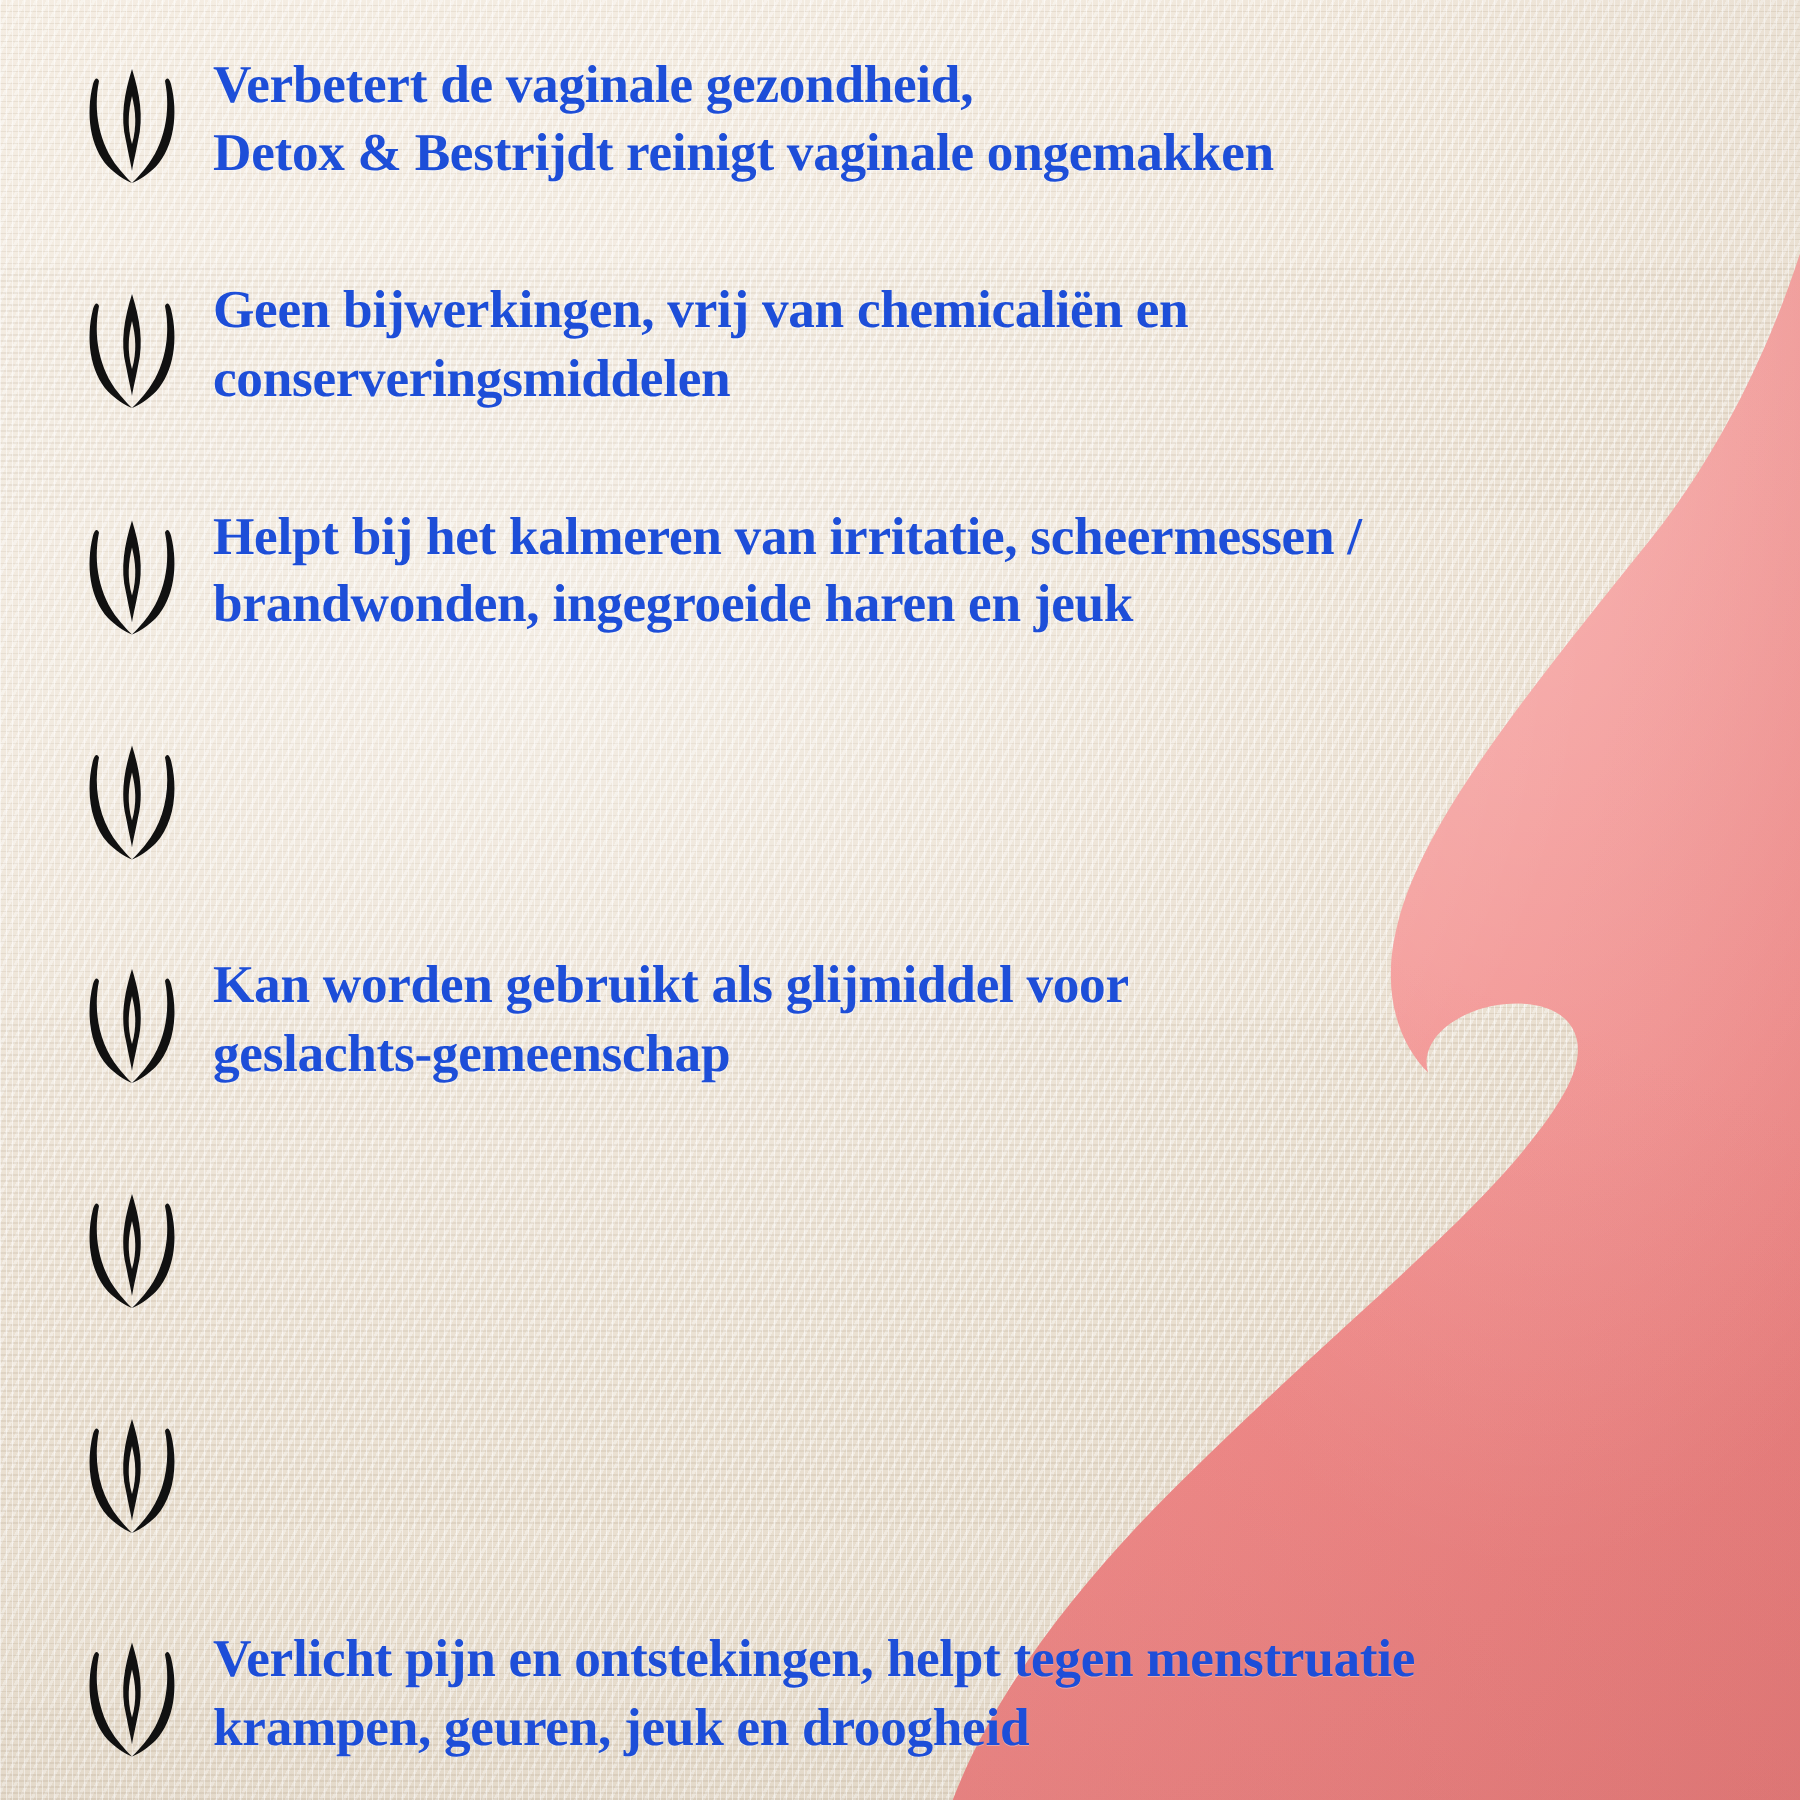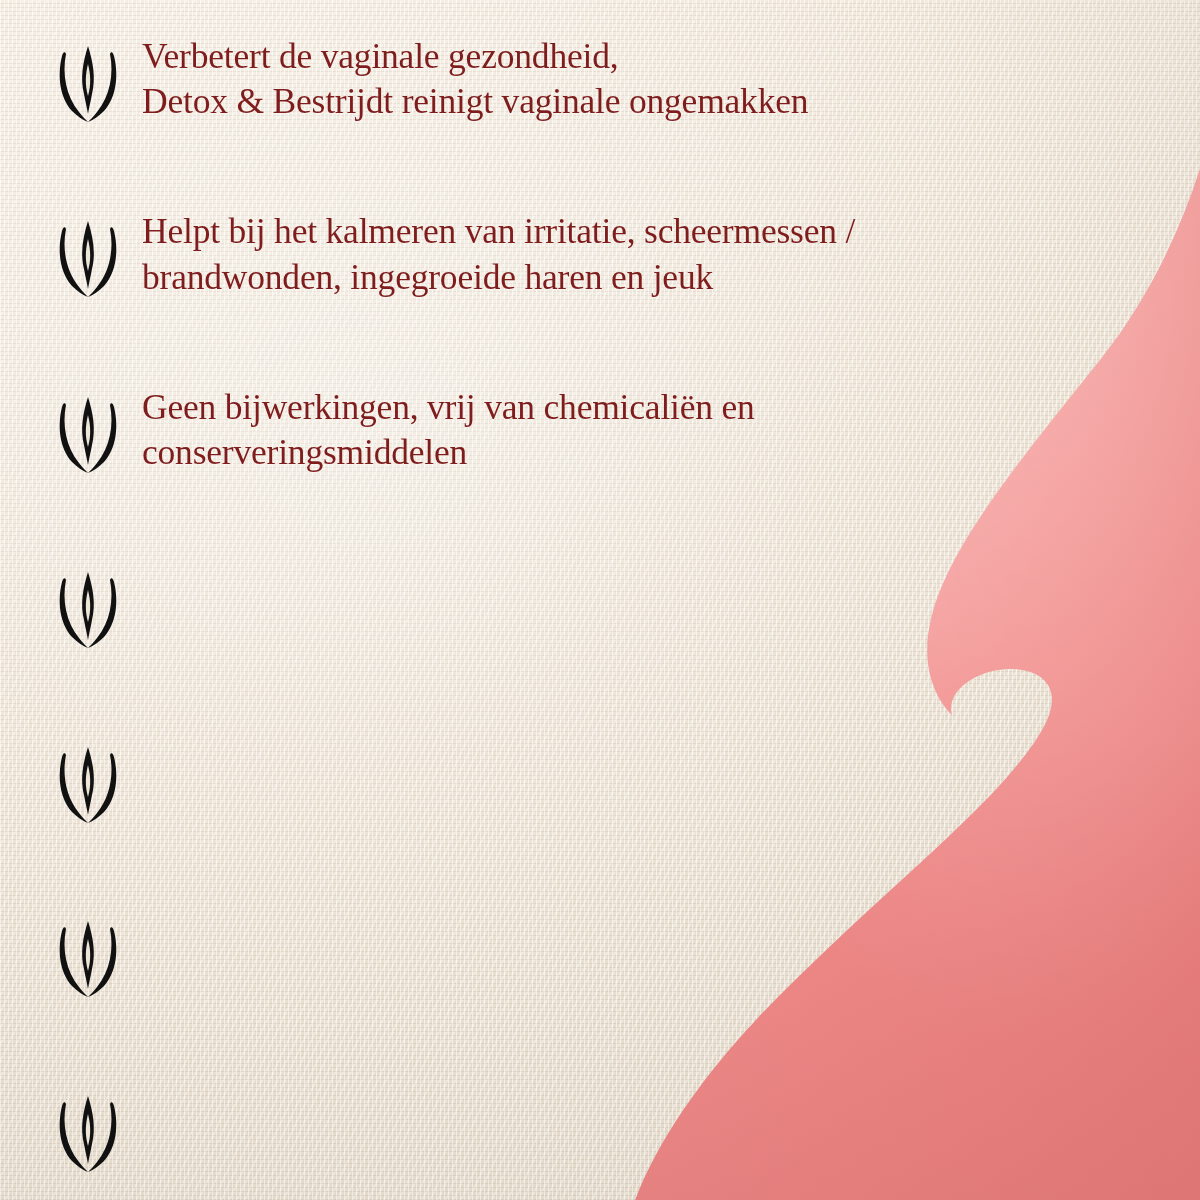--- a/index.html
+++ b/index.html
@@ -74,23 +74,23 @@
     flex: 0 0 auto;
     width: 72px;
     height: 86px;
     margin-top: 4px;
     margin-right: 18px;
   }
   .bullet-icon svg { display: block; width: 100%; height: 100%; }
 
   .item-text {
     flex: 1 1 auto;
-    color: #7f1d1d;
+    color: #1d4ed8;
     font-family: "Liberation Serif", serif;
-    font-weight: 400;
+    font-weight: 700;
     font-size: 35.5px;
     line-height: 1.28;
     letter-spacing: -0.2px;
     white-space: pre-line;
     text-shadow: 0 1px 0 rgba(255,255,255,0.30);
   }
 </style>
 </head>
 <body>
 
@@ -173,86 +173,102 @@
       <span class="bullet-icon">
         <svg viewBox="0 0 72 86" aria-hidden="true">
           <g fill="#111111">
             <path d="M36 8 C 41 24 44 40 40 56 C 38.5 64 37 70 36 76 C 35 70 33.5 64 32 56 C 28 40 31 24 36 8 Z"></path>
             <path d="M36 26 C 38.4 36 39.4 46 36 58 C 32.6 46 33.6 36 36 26 Z" fill="#efe6da"></path>
             <path d="M14 16 C 10 36 14 58 27 74 C 31 79 34 82 36 84 C 31 82 25 78 20 73 C 8 60 5 38 10 18 C 11 14 13 13 14 16 Z"></path>
             <path d="M58 16 C 62 36 58 58 45 74 C 41 79 38 82 36 84 C 41 82 47 78 52 73 C 64 60 67 38 62 18 C 61 14 59 13 58 16 Z"></path>
           </g>
         </svg>
       </span>
+      <span class="item-text">Geen bijwerkingen, vrij van chemicaliën en
+conserveringsmiddelen</span>
+    </div>
+
+    <div class="item">
+      <span class="bullet-icon">
+        <svg viewBox="0 0 72 86" aria-hidden="true">
+          <g fill="#111111">
+            <path d="M36 8 C 41 24 44 40 40 56 C 38.5 64 37 70 36 76 C 35 70 33.5 64 32 56 C 28 40 31 24 36 8 Z"></path>
+            <path d="M36 26 C 38.4 36 39.4 46 36 58 C 32.6 46 33.6 36 36 26 Z" fill="#efe6da"></path>
+            <path d="M14 16 C 10 36 14 58 27 74 C 31 79 34 82 36 84 C 31 82 25 78 20 73 C 8 60 5 38 10 18 C 11 14 13 13 14 16 Z"></path>
+            <path d="M58 16 C 62 36 58 58 45 74 C 41 79 38 82 36 84 C 41 82 47 78 52 73 C 64 60 67 38 62 18 C 61 14 59 13 58 16 Z"></path>
+          </g>
+        </svg>
+      </span>
       <span class="item-text">Helpt bij het kalmeren van irritatie, scheermessen /
 brandwonden, ingegroeide haren en jeuk</span>
     </div>
 
     <div class="item">
       <span class="bullet-icon">
         <svg viewBox="0 0 72 86" aria-hidden="true">
           <g fill="#111111">
             <path d="M36 8 C 41 24 44 40 40 56 C 38.5 64 37 70 36 76 C 35 70 33.5 64 32 56 C 28 40 31 24 36 8 Z"></path>
             <path d="M36 26 C 38.4 36 39.4 46 36 58 C 32.6 46 33.6 36 36 26 Z" fill="#efe6da"></path>
             <path d="M14 16 C 10 36 14 58 27 74 C 31 79 34 82 36 84 C 31 82 25 78 20 73 C 8 60 5 38 10 18 C 11 14 13 13 14 16 Z"></path>
             <path d="M58 16 C 62 36 58 58 45 74 C 41 79 38 82 36 84 C 41 82 47 78 52 73 C 64 60 67 38 62 18 C 61 14 59 13 58 16 Z"></path>
           </g>
         </svg>
       </span>
-      <span class="item-text">Geen bijwerkingen, vrij van chemicaliën en
-conserveringsmiddelen</span>
-    </div>
-
-    <div class="item">
-      <span class="bullet-icon">
-        <svg viewBox="0 0 72 86" aria-hidden="true">
-          <g fill="#111111">
-            <path d="M36 8 C 41 24 44 40 40 56 C 38.5 64 37 70 36 76 C 35 70 33.5 64 32 56 C 28 40 31 24 36 8 Z"></path>
-            <path d="M36 26 C 38.4 36 39.4 46 36 58 C 32.6 46 33.6 36 36 26 Z" fill="#efe6da"></path>
-            <path d="M14 16 C 10 36 14 58 27 74 C 31 79 34 82 36 84 C 31 82 25 78 20 73 C 8 60 5 38 10 18 C 11 14 13 13 14 16 Z"></path>
-            <path d="M58 16 C 62 36 58 58 45 74 C 41 79 38 82 36 84 C 41 82 47 78 52 73 C 64 60 67 38 62 18 C 61 14 59 13 58 16 Z"></path>
-          </g>
-        </svg>
-      </span>
-    </div>
-
-    <div class="item">
-      <span class="bullet-icon">
-        <svg viewBox="0 0 72 86" aria-hidden="true">
-          <g fill="#111111">
-            <path d="M36 8 C 41 24 44 40 40 56 C 38.5 64 37 70 36 76 C 35 70 33.5 64 32 56 C 28 40 31 24 36 8 Z"></path>
-            <path d="M36 26 C 38.4 36 39.4 46 36 58 C 32.6 46 33.6 36 36 26 Z" fill="#efe6da"></path>
-            <path d="M14 16 C 10 36 14 58 27 74 C 31 79 34 82 36 84 C 31 82 25 78 20 73 C 8 60 5 38 10 18 C 11 14 13 13 14 16 Z"></path>
-            <path d="M58 16 C 62 36 58 58 45 74 C 41 79 38 82 36 84 C 41 82 47 78 52 73 C 64 60 67 38 62 18 C 61 14 59 13 58 16 Z"></path>
-          </g>
-        </svg>
-      </span>
-    </div>
-
-    <div class="item">
-      <span class="bullet-icon">
-        <svg viewBox="0 0 72 86" aria-hidden="true">
-          <g fill="#111111">
-            <path d="M36 8 C 41 24 44 40 40 56 C 38.5 64 37 70 36 76 C 35 70 33.5 64 32 56 C 28 40 31 24 36 8 Z"></path>
-            <path d="M36 26 C 38.4 36 39.4 46 36 58 C 32.6 46 33.6 36 36 26 Z" fill="#efe6da"></path>
-            <path d="M14 16 C 10 36 14 58 27 74 C 31 79 34 82 36 84 C 31 82 25 78 20 73 C 8 60 5 38 10 18 C 11 14 13 13 14 16 Z"></path>
-            <path d="M58 16 C 62 36 58 58 45 74 C 41 79 38 82 36 84 C 41 82 47 78 52 73 C 64 60 67 38 62 18 C 61 14 59 13 58 16 Z"></path>
-          </g>
-        </svg>
-      </span>
-    </div>
-
-    <div class="item">
-      <span class="bullet-icon">
-        <svg viewBox="0 0 72 86" aria-hidden="true">
-          <g fill="#111111">
-            <path d="M36 8 C 41 24 44 40 40 56 C 38.5 64 37 70 36 76 C 35 70 33.5 64 32 56 C 28 40 31 24 36 8 Z"></path>
-            <path d="M36 26 C 38.4 36 39.4 46 36 58 C 32.6 46 33.6 36 36 26 Z" fill="#efe6da"></path>
-            <path d="M14 16 C 10 36 14 58 27 74 C 31 79 34 82 36 84 C 31 82 25 78 20 73 C 8 60 5 38 10 18 C 11 14 13 13 14 16 Z"></path>
-            <path d="M58 16 C 62 36 58 58 45 74 C 41 79 38 82 36 84 C 41 82 47 78 52 73 C 64 60 67 38 62 18 C 61 14 59 13 58 16 Z"></path>
-          </g>
-        </svg>
-      </span>
-    </div>
-
+    </div>
+
+    <div class="item">
+      <span class="bullet-icon">
+        <svg viewBox="0 0 72 86" aria-hidden="true">
+          <g fill="#111111">
+            <path d="M36 8 C 41 24 44 40 40 56 C 38.5 64 37 70 36 76 C 35 70 33.5 64 32 56 C 28 40 31 24 36 8 Z"></path>
+            <path d="M36 26 C 38.4 36 39.4 46 36 58 C 32.6 46 33.6 36 36 26 Z" fill="#efe6da"></path>
+            <path d="M14 16 C 10 36 14 58 27 74 C 31 79 34 82 36 84 C 31 82 25 78 20 73 C 8 60 5 38 10 18 C 11 14 13 13 14 16 Z"></path>
+            <path d="M58 16 C 62 36 58 58 45 74 C 41 79 38 82 36 84 C 41 82 47 78 52 73 C 64 60 67 38 62 18 C 61 14 59 13 58 16 Z"></path>
+          </g>
+        </svg>
+      </span>
+      <span class="item-text">Kan worden gebruikt als glijmiddel voor
+geslachts-gemeenschap</span>
+    </div>
+
+    <div class="item">
+      <span class="bullet-icon">
+        <svg viewBox="0 0 72 86" aria-hidden="true">
+          <g fill="#111111">
+            <path d="M36 8 C 41 24 44 40 40 56 C 38.5 64 37 70 36 76 C 35 70 33.5 64 32 56 C 28 40 31 24 36 8 Z"></path>
+            <path d="M36 26 C 38.4 36 39.4 46 36 58 C 32.6 46 33.6 36 36 26 Z" fill="#efe6da"></path>
+            <path d="M14 16 C 10 36 14 58 27 74 C 31 79 34 82 36 84 C 31 82 25 78 20 73 C 8 60 5 38 10 18 C 11 14 13 13 14 16 Z"></path>
+            <path d="M58 16 C 62 36 58 58 45 74 C 41 79 38 82 36 84 C 41 82 47 78 52 73 C 64 60 67 38 62 18 C 61 14 59 13 58 16 Z"></path>
+          </g>
+        </svg>
+      </span>
+    </div>
+
+    <div class="item">
+      <span class="bullet-icon">
+        <svg viewBox="0 0 72 86" aria-hidden="true">
+          <g fill="#111111">
+            <path d="M36 8 C 41 24 44 40 40 56 C 38.5 64 37 70 36 76 C 35 70 33.5 64 32 56 C 28 40 31 24 36 8 Z"></path>
+            <path d="M36 26 C 38.4 36 39.4 46 36 58 C 32.6 46 33.6 36 36 26 Z" fill="#efe6da"></path>
+            <path d="M14 16 C 10 36 14 58 27 74 C 31 79 34 82 36 84 C 31 82 25 78 20 73 C 8 60 5 38 10 18 C 11 14 13 13 14 16 Z"></path>
+            <path d="M58 16 C 62 36 58 58 45 74 C 41 79 38 82 36 84 C 41 82 47 78 52 73 C 64 60 67 38 62 18 C 61 14 59 13 58 16 Z"></path>
+          </g>
+        </svg>
+      </span>
+    </div>
+
+    <div class="item">
+      <span class="bullet-icon">
+        <svg viewBox="0 0 72 86" aria-hidden="true">
+          <g fill="#111111">
+            <path d="M36 8 C 41 24 44 40 40 56 C 38.5 64 37 70 36 76 C 35 70 33.5 64 32 56 C 28 40 31 24 36 8 Z"></path>
+            <path d="M36 26 C 38.4 36 39.4 46 36 58 C 32.6 46 33.6 36 36 26 Z" fill="#efe6da"></path>
+            <path d="M14 16 C 10 36 14 58 27 74 C 31 79 34 82 36 84 C 31 82 25 78 20 73 C 8 60 5 38 10 18 C 11 14 13 13 14 16 Z"></path>
+            <path d="M58 16 C 62 36 58 58 45 74 C 41 79 38 82 36 84 C 41 82 47 78 52 73 C 64 60 67 38 62 18 C 61 14 59 13 58 16 Z"></path>
+          </g>
+        </svg>
+      </span>
+      <span class="item-text">Verlicht pijn en ontstekingen, helpt tegen menstruatie
+krampen, geuren, jeuk en droogheid</span>
+    </div>
 
   </div>
 </div>
 
 </body></html>

